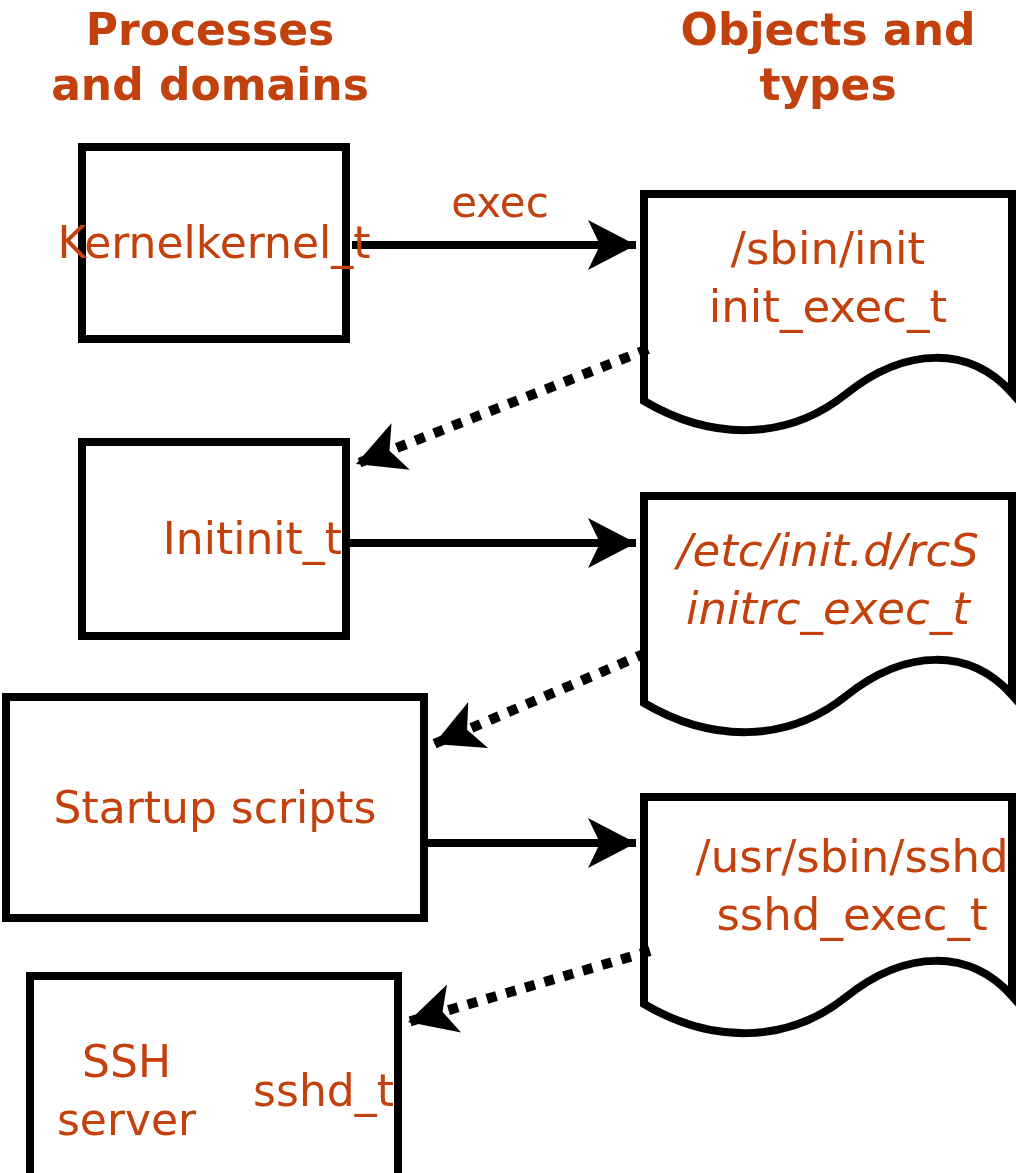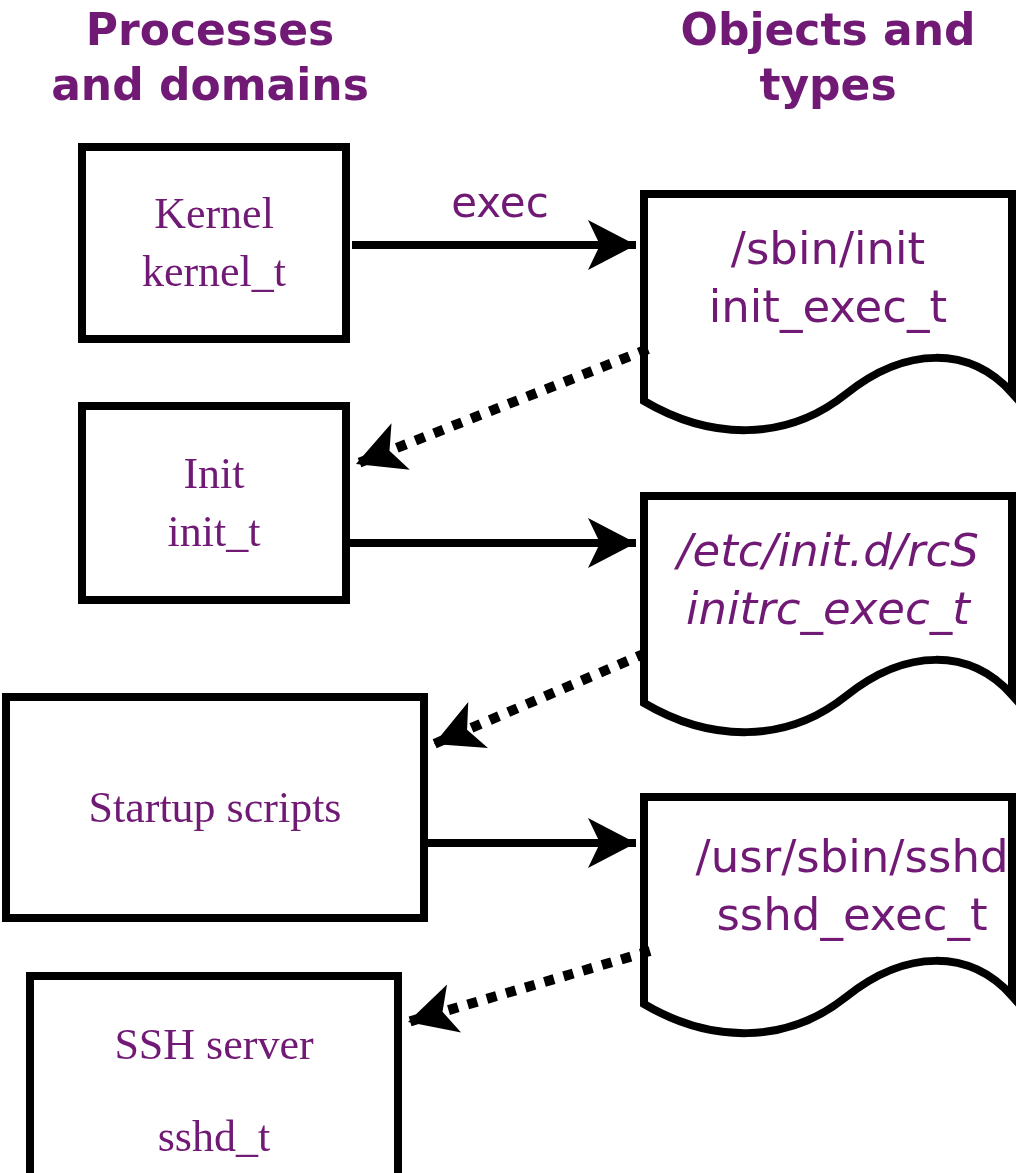--- a/index.html
+++ b/index.html
@@ -5,21 +5,21 @@
   html, body {
     margin: 0;
     padding: 0;
     background: #ffffff;
   }
   .canvas {
     position: relative;
     width: 1024px;
     height: 1173px;
     background: #ffffff;
-    color: #701a75;
+    color: #c2410c;
     font-family: "DejaVu Sans", sans-serif;
     overflow: hidden;
   }
   .svg-layer {
     position: absolute;
     left: 0;
     top: 0;
     width: 1024px;
     height: 1173px;
   }
@@ -33,30 +33,29 @@
     letter-spacing: 0px;
   }
   .hdr-left  { left: 10px;  top: 2px;  width: 400px; }
   .hdr-right { left: 630px; top: 2px;  width: 396px; }
   .pbox {
     position: absolute;
     box-sizing: border-box;
     border: 8px solid #000000;
     background: #ffffff;
     display: flex;
-    flex-direction: column;
+    flex-direction: row;
     align-items: center;
     justify-content: center;
     text-align: center;
     font-size: 44px;
     line-height: 58px;
-    font-family: Liberation Serif, serif;
   }
   .pbox-kernel  { left: 78px;  top: 143px; width: 272px; height: 200px; }
-  .pbox-init    { left: 78px;  top: 402px; width: 272px; height: 202px; }
+  .pbox-init    { left: 78px;  top: 438px; width: 272px; height: 202px; justify-content: flex-end; }
   .pbox-startup { left: 2px;   top: 693px; width: 426px; height: 229px; }
   .pbox-sshd    { left: 26px;  top: 972px; width: 376px; height: 238px; gap: 34px; }
   .doc-text {
     position: absolute;
     left: 648px;
     width: 360px;
     text-align: center;
     font-size: 45px;
     line-height: 58px;
   }

